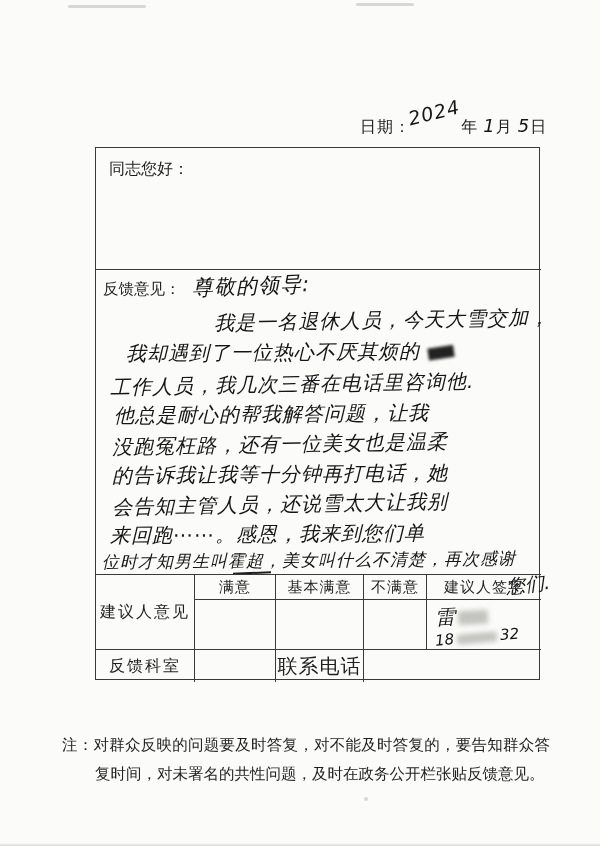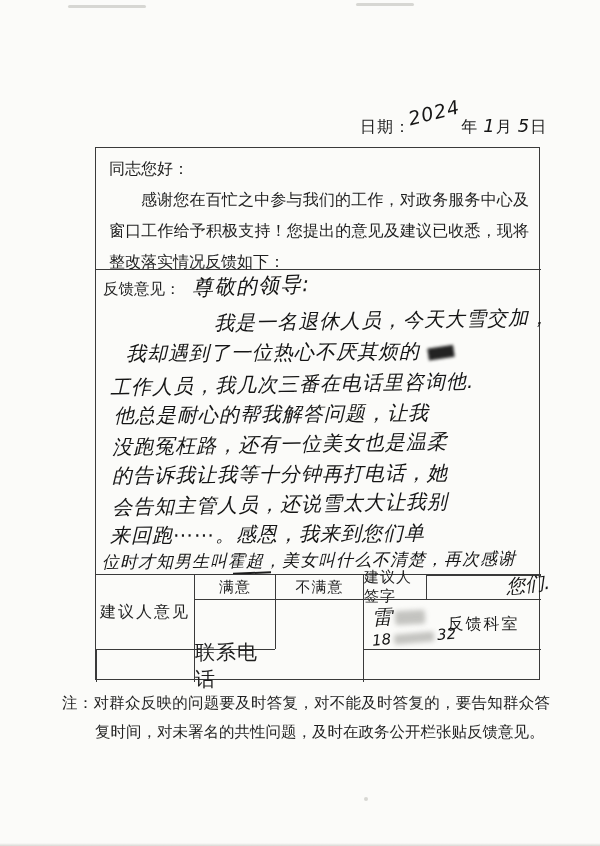--- a/index.html
+++ b/index.html
@@ -68,21 +68,21 @@
   .rowlabel{ grid-row:1/3; grid-column:1/2; border-left:none; font-size:16px; letter-spacing:2px;}
   .sig-cell{ position:relative; display:block; }
   .sig-name{ position:absolute; left:8px; top:3px; font-size:20px; transform:rotate(-3deg);}
   .blur-block{ display:inline-block; background:#8d8d88; opacity:.5; filter:blur(2.5px); border-radius:2px; vertical-align:middle;}
   .b1{ width:30px; height:14px; margin-left:3px;}
   .b2{ width:40px; height:10px; margin:0 3px;}
   .sig-phone{ position:absolute; left:8px; top:28px; font-size:15px; white-space:nowrap; transform:rotate(-5deg);}
   .bottom-last{ grid-column:4/6; }
 
   .note{
-    position:absolute; left:62px; top:688px; width:488px;
+    position:absolute; left:62px; top:730px; width:488px;
     font-size:15.5px; line-height:29px; text-align:justify;
   }
   .note p{ margin:0; padding-left:33px; text-indent:-33px;}
 </style>
 </head>
 <body>
 
 <div class="page">
 
   <div class="smudge" style="left:68px; top:5px; width:78px; height:3px;"></div>
@@ -94,41 +94,41 @@
   <div class="date-line">
     <span>日期：</span><span class="hw hw-year">2024</span><span>年</span>
     <span class="hw hw-num">1</span><span>月</span>
     <span class="hw hw-num">5</span><span>日</span>
   </div>
 
   <div class="form-box">
 
     <div class="greeting">
       <div>同志您好：</div>
-      <p class="body">感谢您在百忙之中参与我们的工作，对政务服务中心及窗口工作给予积极支持！您提出的意见及建议已收悉，现将整改落实情况反馈如下：</p>
     </div>
 
     <div class="fb-section">
       <span class="fb-label">反馈意见：</span>
       <div class="fb-line hw l0">尊敬的领导:</div>
       <div class="fb-line hw l1">我是一名退休人员，今天大雪交加，</div>
       <div class="fb-line hw l2"><span>我却遇到了一位热心不厌其烦的</span><span class="scribble"></span></div>
       <div class="fb-line hw l3">工作人员，我几次三番在电话里咨询他.</div>
       <div class="fb-line hw l4">他总是耐心的帮我解答问题，让我</div>
       <div class="fb-line hw l5">没跑冤枉路，还有一位美女也是温柔</div>
       <div class="fb-line hw l6">的告诉我让我等十分钟再打电话，她</div>
       <div class="fb-line hw l7">会告知主管人员，还说雪太大让我别</div>
       <div class="fb-line hw l8">来回跑⋯⋯。感恩，我来到您们单</div>
       <div class="fb-line hw l9">位时才知男生叫霍超，美女叫什么不清楚，再次感谢</div>
       <div class="underline-mark"></div>
     </div>
 
     <div class="rating-grid">
       <div class="cell rowlabel">建议人意见</div>
       <div class="cell hdr">满意</div>
+      <div class="cell hdr">基本满意</div>
       <div class="cell hdr">不满意</div>
       <div class="cell hdr">建议人签字</div>
 
       <div class="cell btop"></div>
       <div class="cell btop"></div>
       <div class="cell btop"></div>
       <div class="cell btop sig-cell">
         <span class="sig-name hw"><span>雷</span><span class="blur-block b1"></span></span>
         <span class="sig-phone hw"><span>18</span><span class="blur-block b2"></span><span>32</span></span>
       </div>

